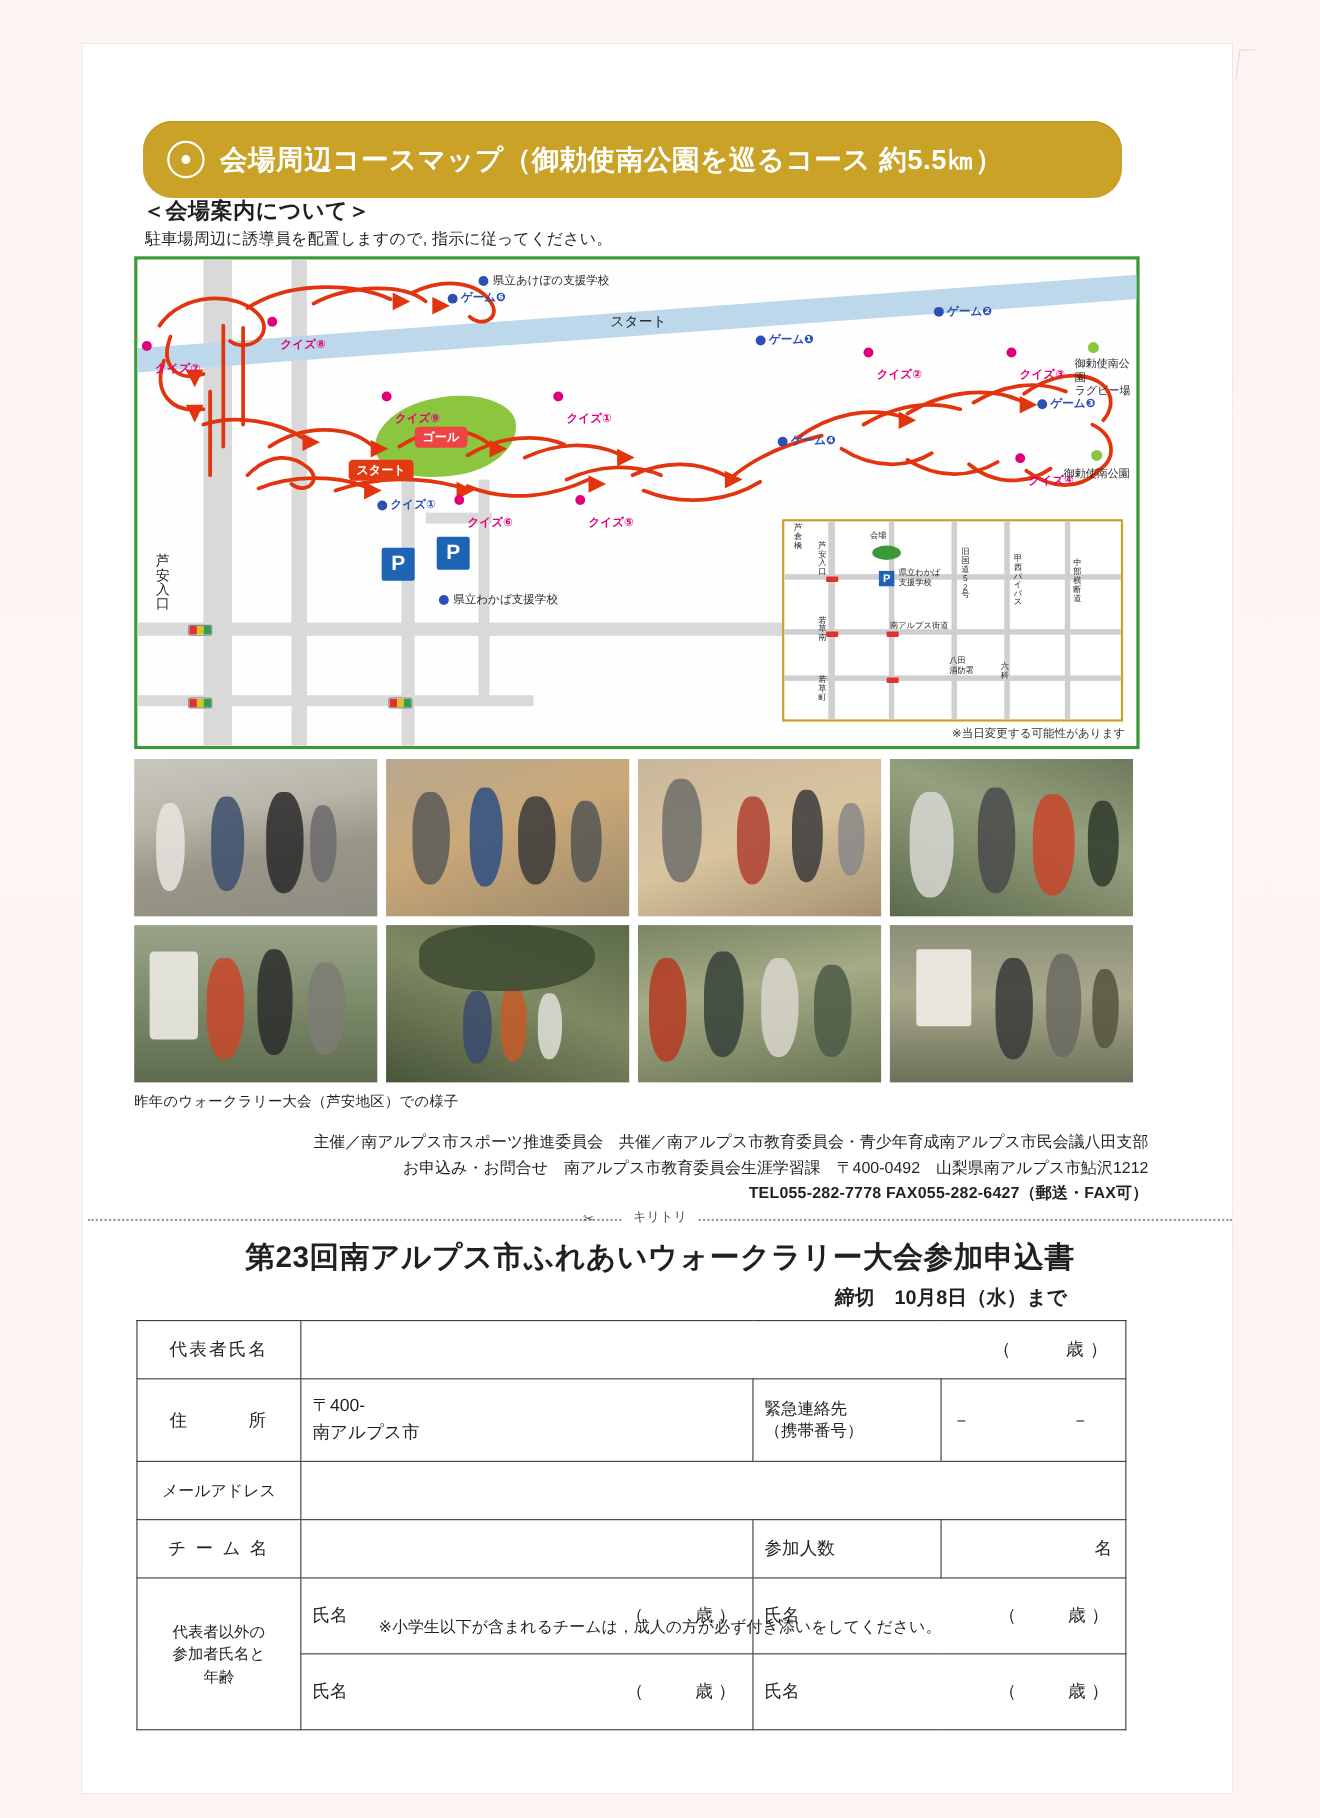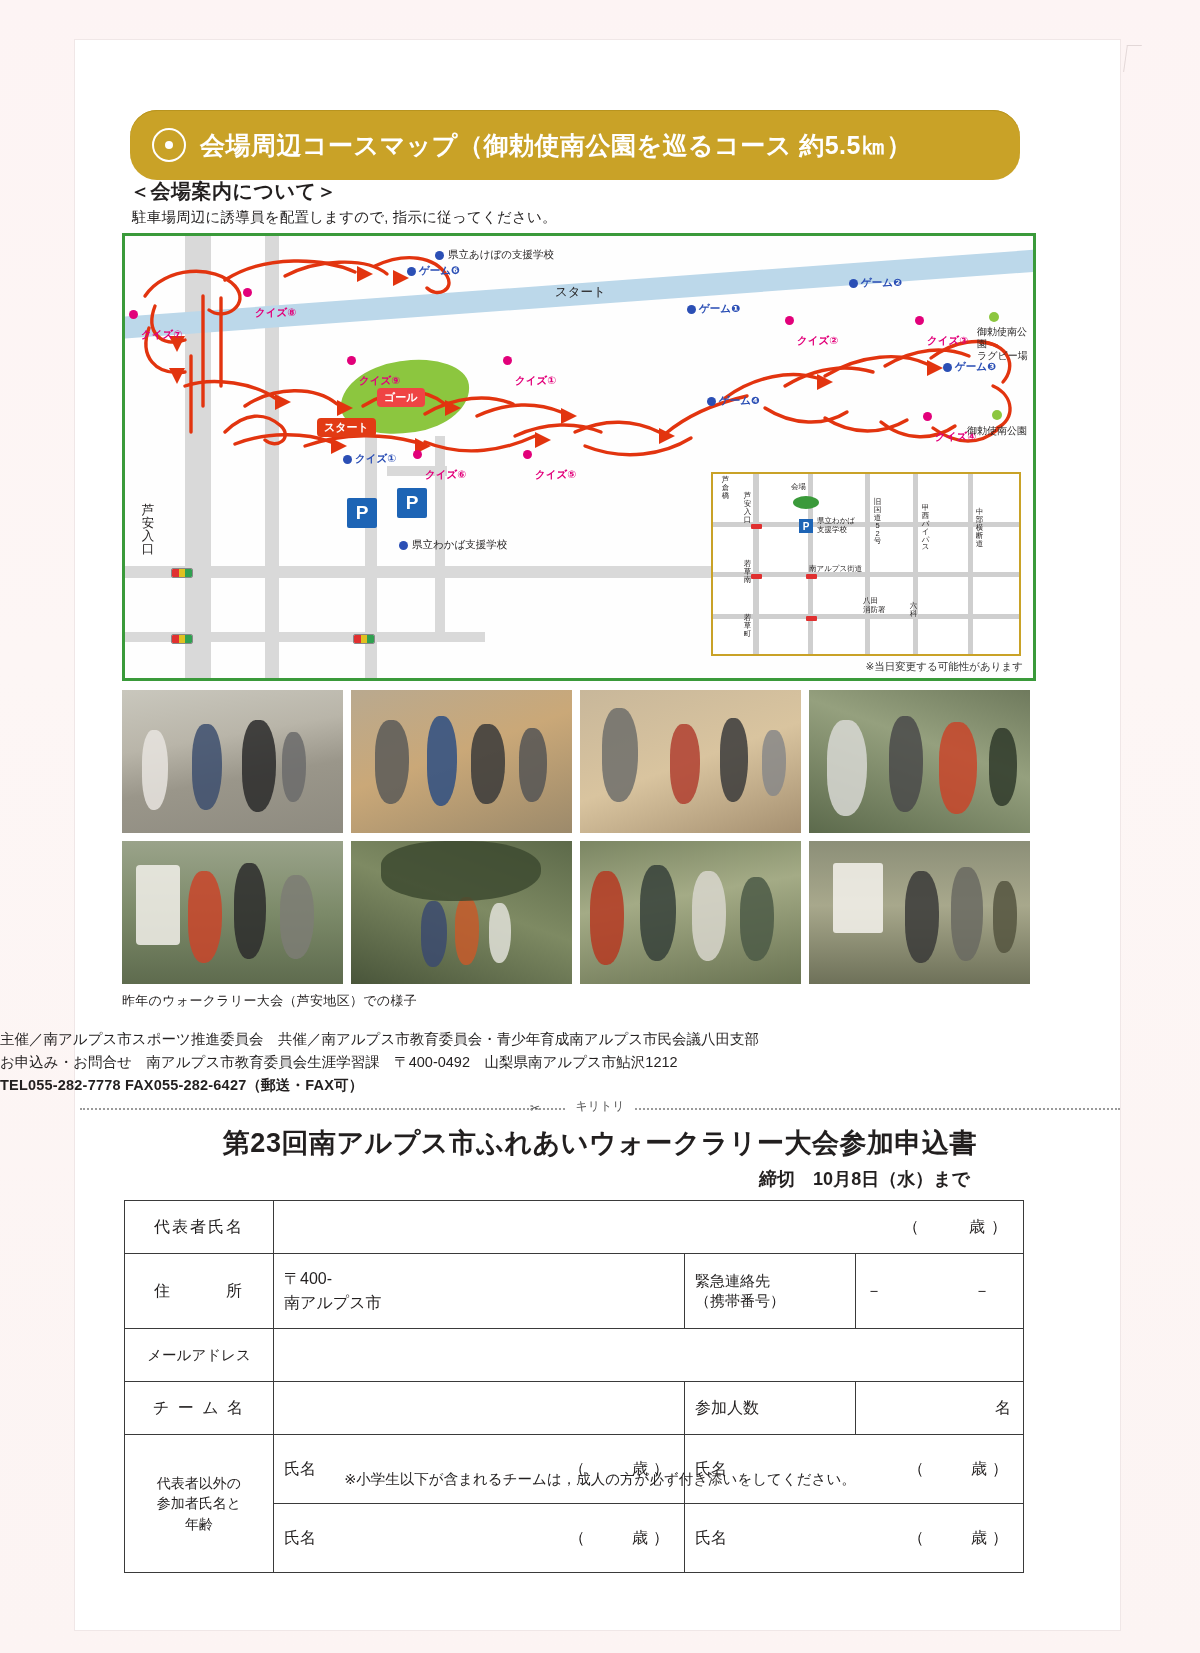--- a/index.html
+++ b/index.html
@@ -142,21 +142,21 @@
   .p3{background:linear-gradient(160deg,#c8b79a 0%,#d9c49f 50%,#a59071 100%);}
   .p4{background:linear-gradient(200deg,#6f7a5d 0%,#95a07e 40%,#5c6a4c 100%);}
   .p5{background:linear-gradient(180deg,#9aa38a 0%,#7c8a69 50%,#5e6b4e 100%);}
   .p6{background:linear-gradient(200deg,#5d6a4a 0%,#7e8a63 45%,#49553a 100%);}
   .p7{background:linear-gradient(170deg,#7b8663 0%,#a4ab86 40%,#6a7453 100%);}
   .p8{background:linear-gradient(180deg,#8c8f78 0%,#a8a88c 45%,#6e7159 100%);}
   .blob{position:absolute;border-radius:40% 45% 50% 42%;opacity:.85;}
 
   
   .org{
-    position:absolute;left:0;width:1044px;text-align:left;font-size:14.5px;line-height:1.55;
+    position:absolute;left:0;width:1044px;text-align:right;font-size:14.5px;line-height:1.55;
   }
   .org1{top:1028px;}
   .org2{top:1051px;}
   .org3{top:1074px;font-weight:bold;letter-spacing:.2px;}
 
   
   .cutline{
     position:absolute;left:80px;top:1108px;width:1040px;height:1px;
     border-top:2px dotted #9a9a9a;
   }

